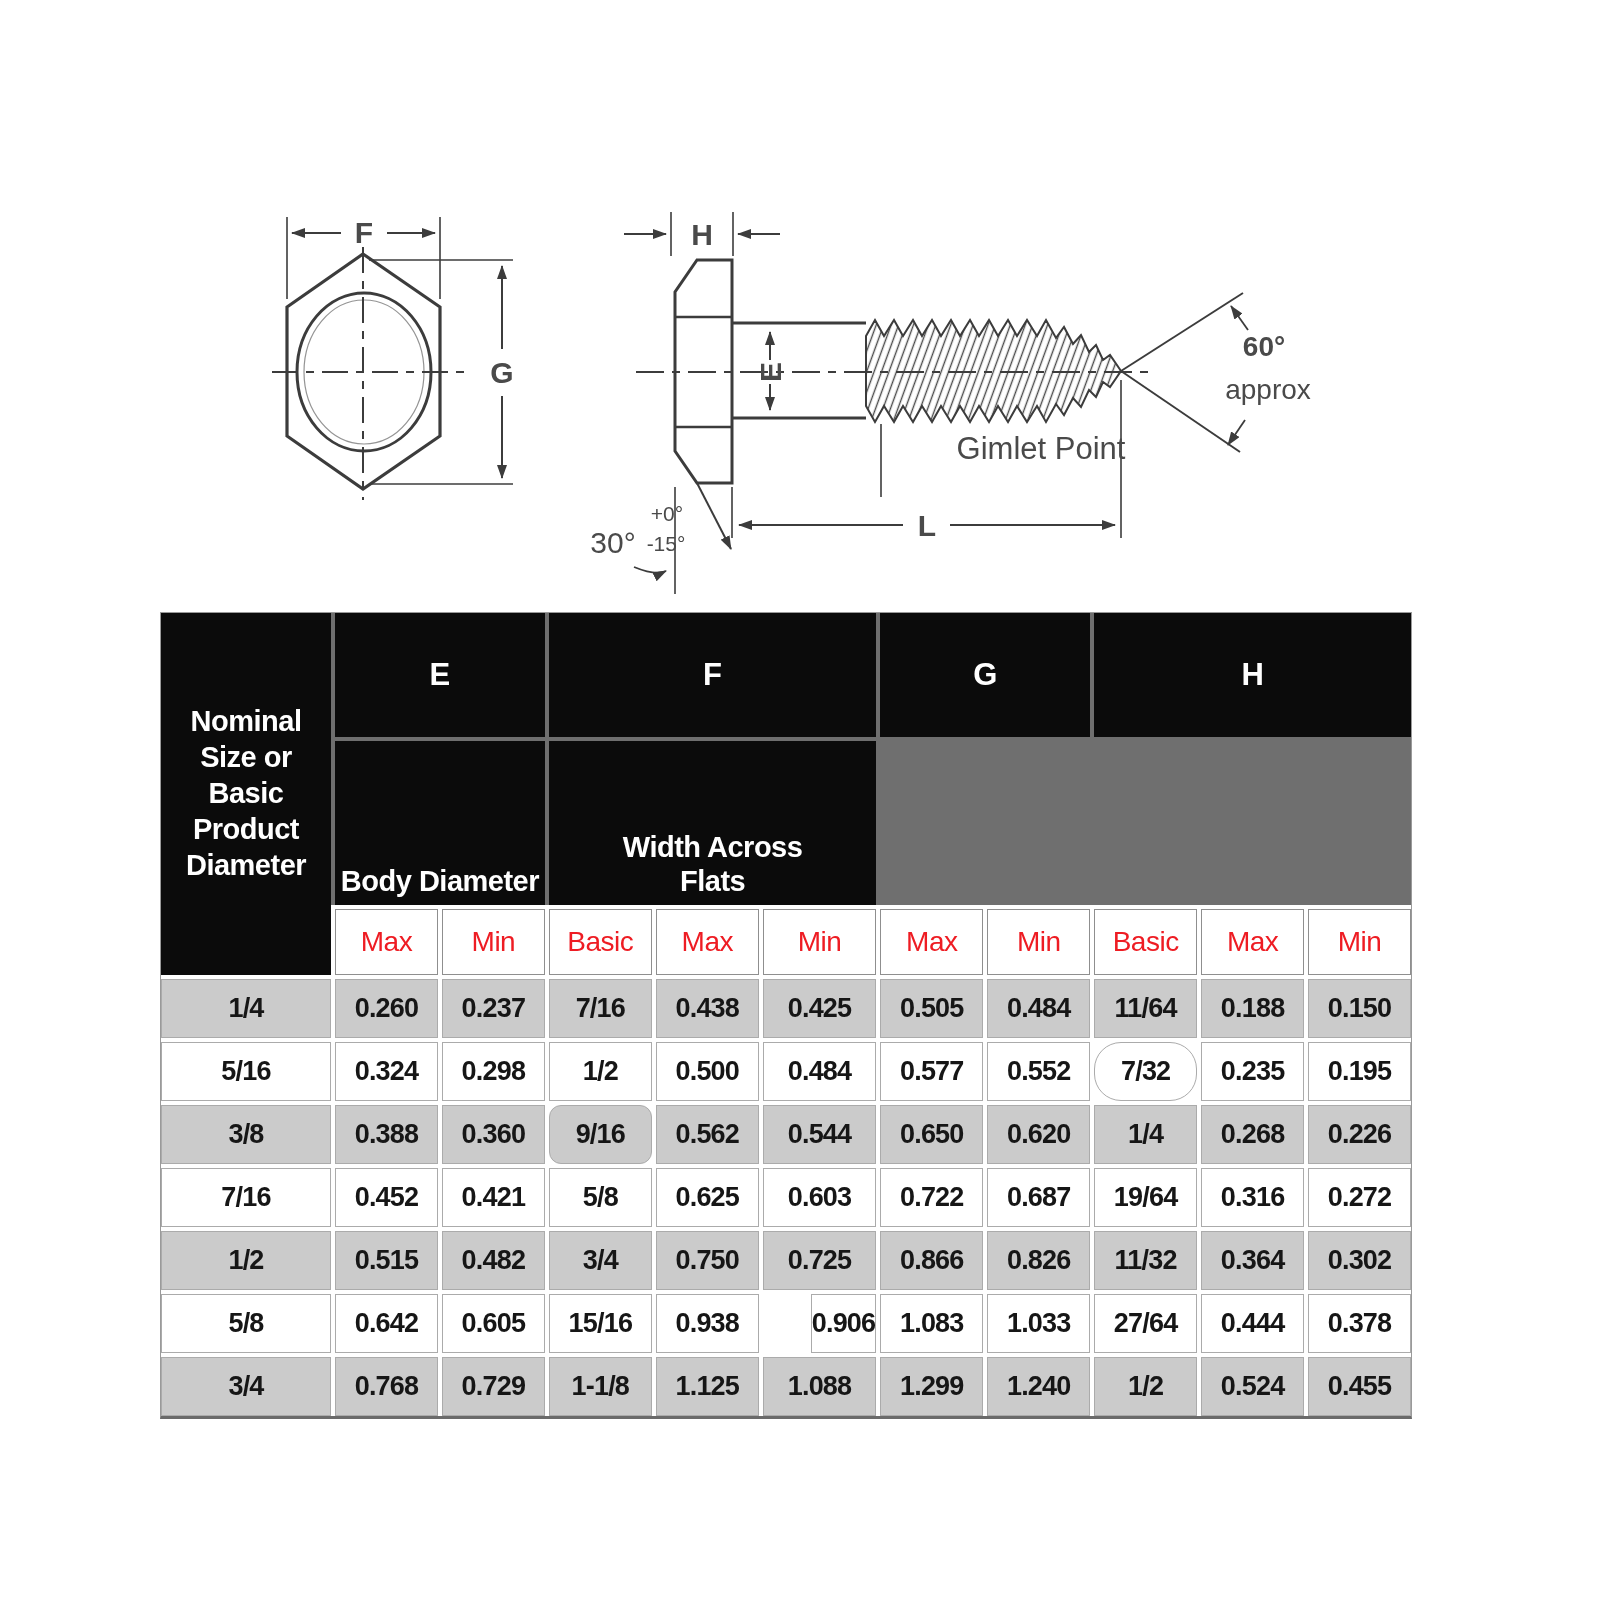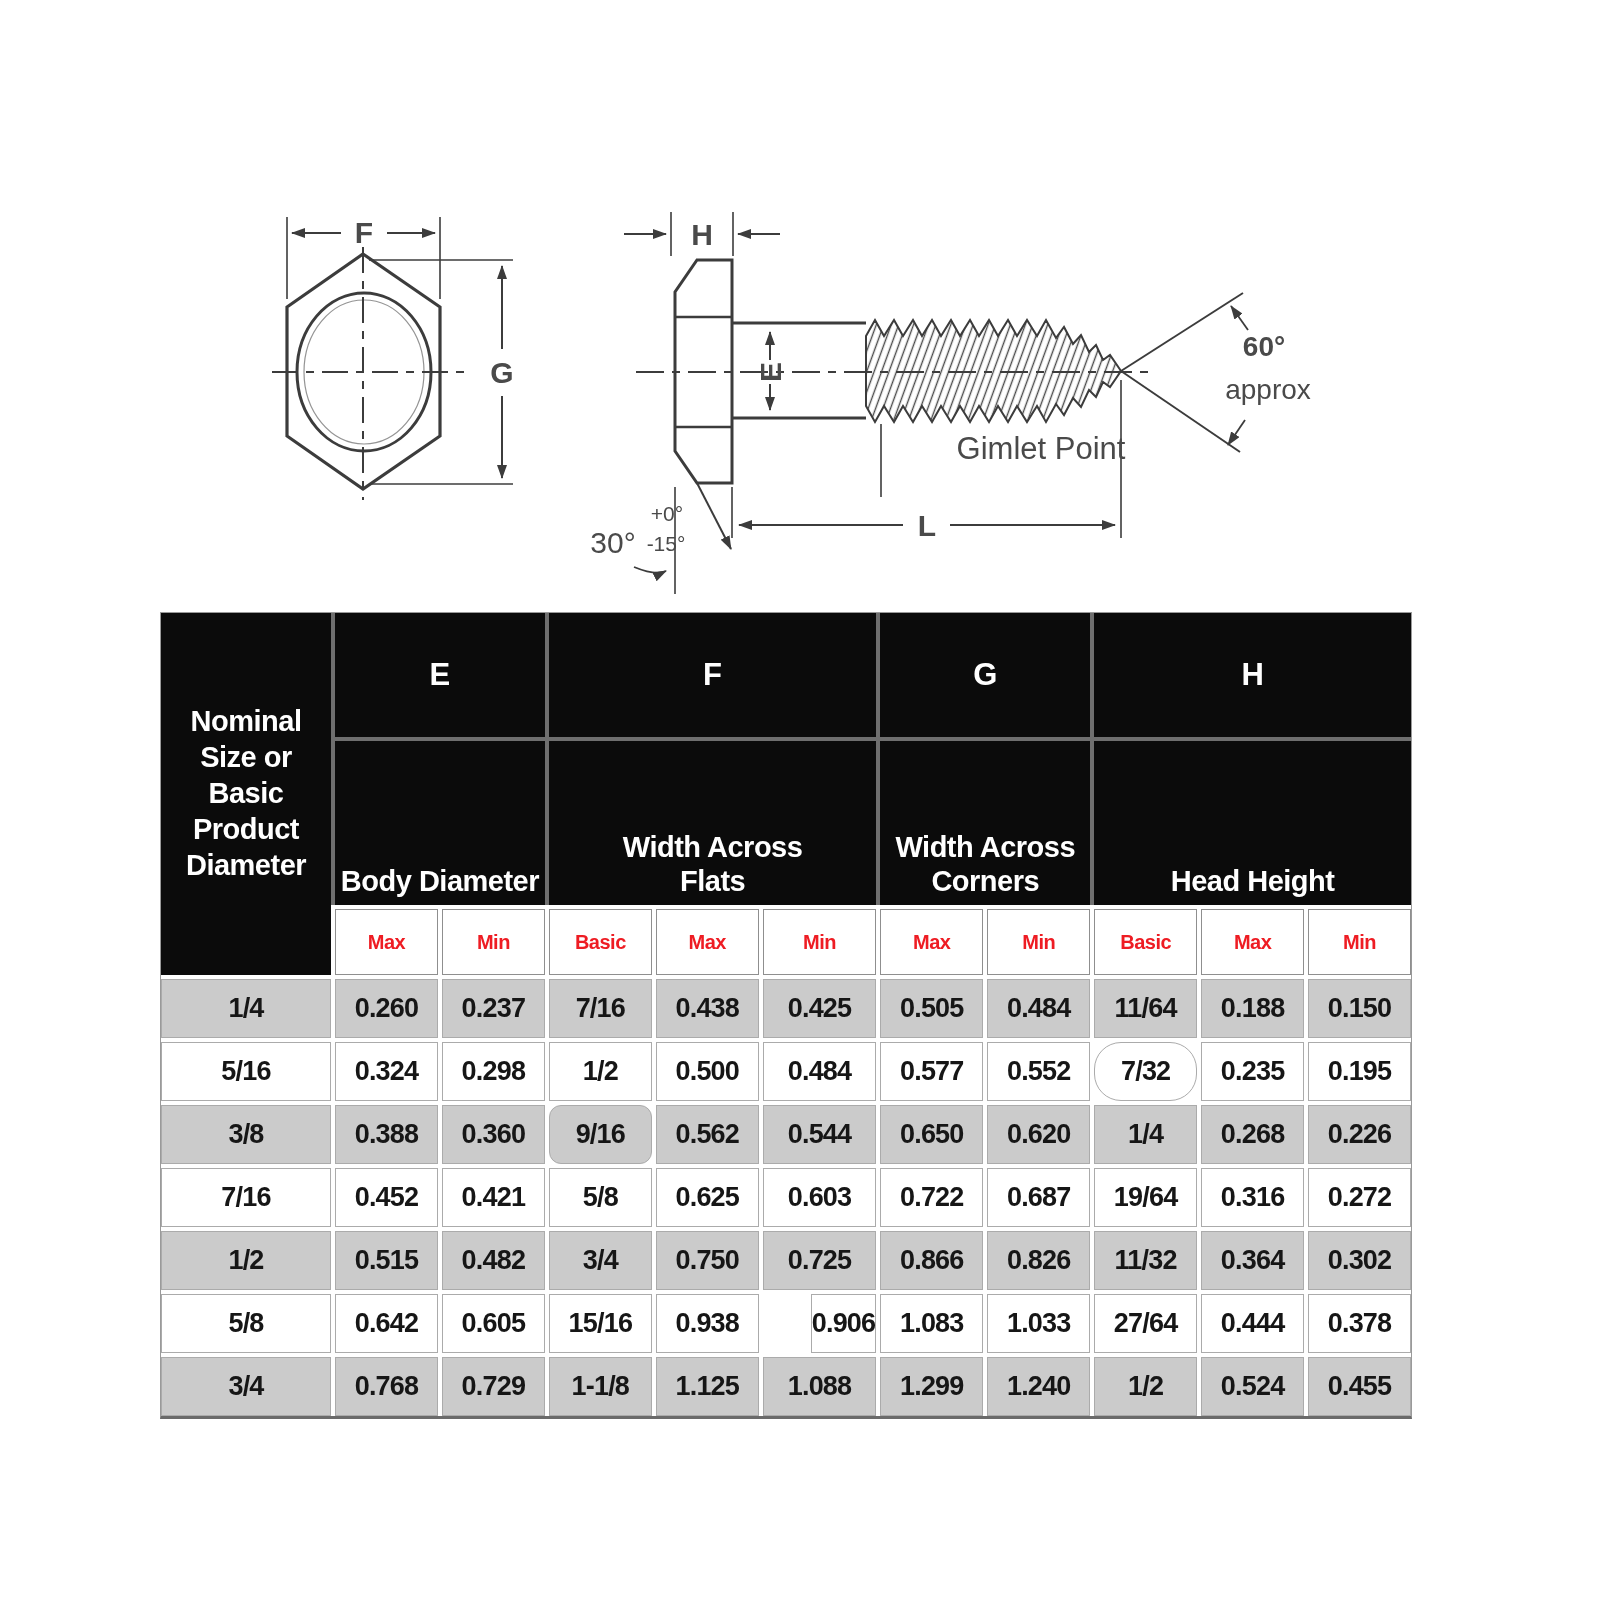--- a/index.html
+++ b/index.html
@@ -21,21 +21,21 @@
   }
   .c-black{background:var(--hdrbg);color:var(--hdrtx);}
   .corner{display:flex;align-items:center;justify-content:center;text-align:center;
           font-weight:bold;font-size:29px;line-height:1.24;padding:0 13px;letter-spacing:-0.5px;}
   .g-letter{display:flex;align-items:center;justify-content:center;
             font-weight:bold;font-size:31px;}
   .g-name{display:flex;align-items:flex-end;justify-content:center;text-align:center;
           font-weight:bold;font-size:29px;line-height:1.18;padding-bottom:7px;letter-spacing:-0.5px;}
   .g-name .nm{display:inline-block;max-width:210px;}
   .sub{background:#ffffff;color:var(--red);display:flex;align-items:center;justify-content:center;
-       font-weight:bold;font-size:20px;border:1px solid #8f8f8f;letter-spacing:-0.5px;}
+       font-weight:normal;font-size:28px;border:1px solid #8f8f8f;letter-spacing:-0.5px;}
   .cell{display:flex;align-items:center;justify-content:center;
         font-weight:bold;font-size:27px;color:#161616;background:#ffffff;
         border:1px solid #ababab;letter-spacing:-0.8px;}
   .shade{background:var(--shade);}
 </style>
 </head>
 <body>
 
 <div class="page">
 
@@ -129,29 +129,23 @@
       <div class="sub" style="grid-area: 3 / 2;">Max</div>
       <div class="sub" style="grid-area: 3 / 3;">Min</div>
       <div class="c-black g-letter" style="grid-area: 1 / 4 / auto / span 3;">F</div>
       <div class="c-black g-name" style="grid-area: 2 / 4 / auto / span 3;">
         <span class="nm">Width Across Flats</span>
       </div>
       <div class="sub" style="grid-area: 3 / 4;">Basic</div>
       <div class="sub" style="grid-area: 3 / 5;">Max</div>
       <div class="sub" style="grid-area: 3 / 6;">Min</div>
       <div class="c-black g-letter" style="grid-area: 1 / 7 / auto / span 2;">G</div>
-      <div class="c-black g-name" style="grid-area: 2 / 7 / auto / span 2;">
-        <span class="nm">Width Across Corners</span>
-      </div>
       <div class="sub" style="grid-area: 3 / 7;">Max</div>
       <div class="sub" style="grid-area: 3 / 8;">Min</div>
       <div class="c-black g-letter" style="grid-area: 1 / 9 / auto / span 3;">H</div>
-      <div class="c-black g-name" style="grid-area: 2 / 9 / auto / span 3;">
-        <span class="nm">Head Height</span>
-      </div>
       <div class="sub" style="grid-area: 3 / 9;">Basic</div>
       <div class="sub" style="grid-area: 3 / 10;">Max</div>
       <div class="sub" style="grid-area: 3 / 11;">Min</div>
       <div class="cell shade" style="grid-area: 4 / 1;">1/4</div>
       <div class="cell shade" style="grid-area: 4 / 2;">0.260</div>
       <div class="cell shade" style="grid-area: 4 / 3;">0.237</div>
       <div class="cell shade" style="grid-area: 4 / 4;">7/16</div>
       <div class="cell shade" style="grid-area: 4 / 5;">0.438</div>
       <div class="cell shade" style="grid-area: 4 / 6;">0.425</div>
       <div class="cell shade" style="grid-area: 4 / 7;">0.505</div>

